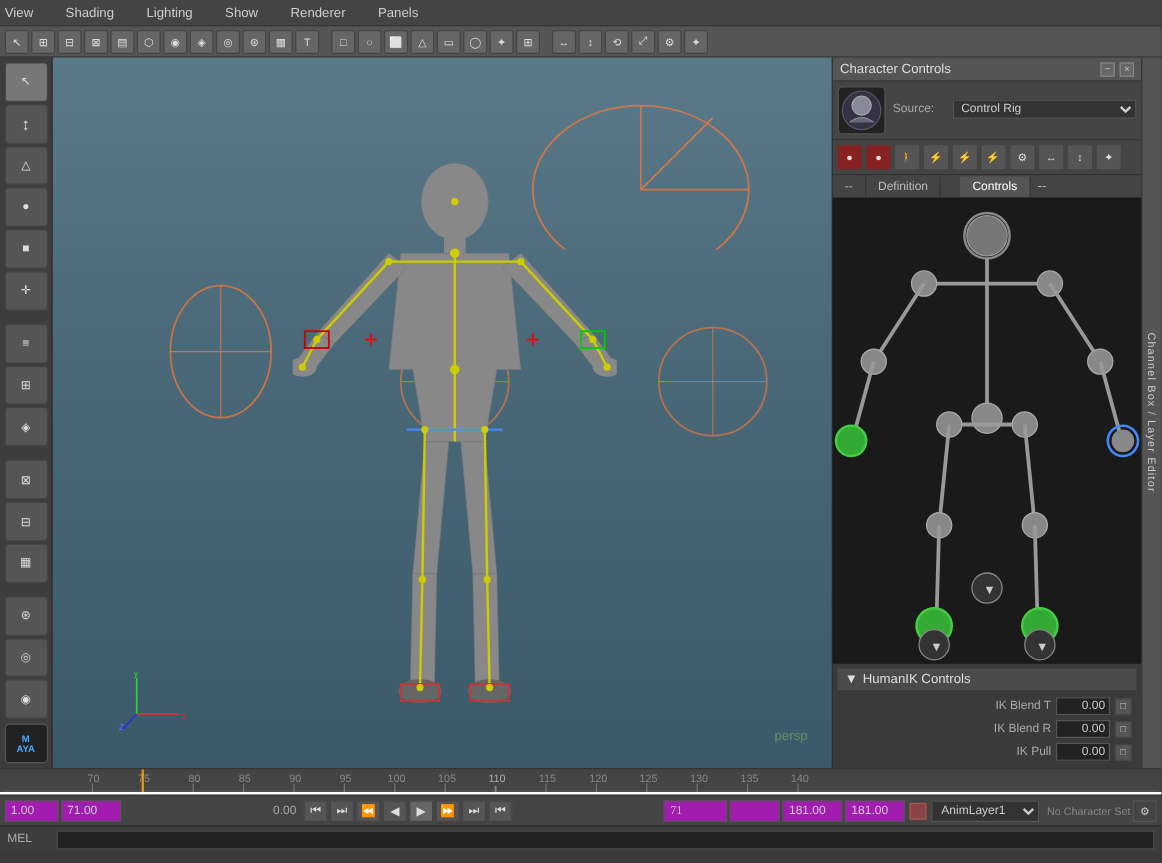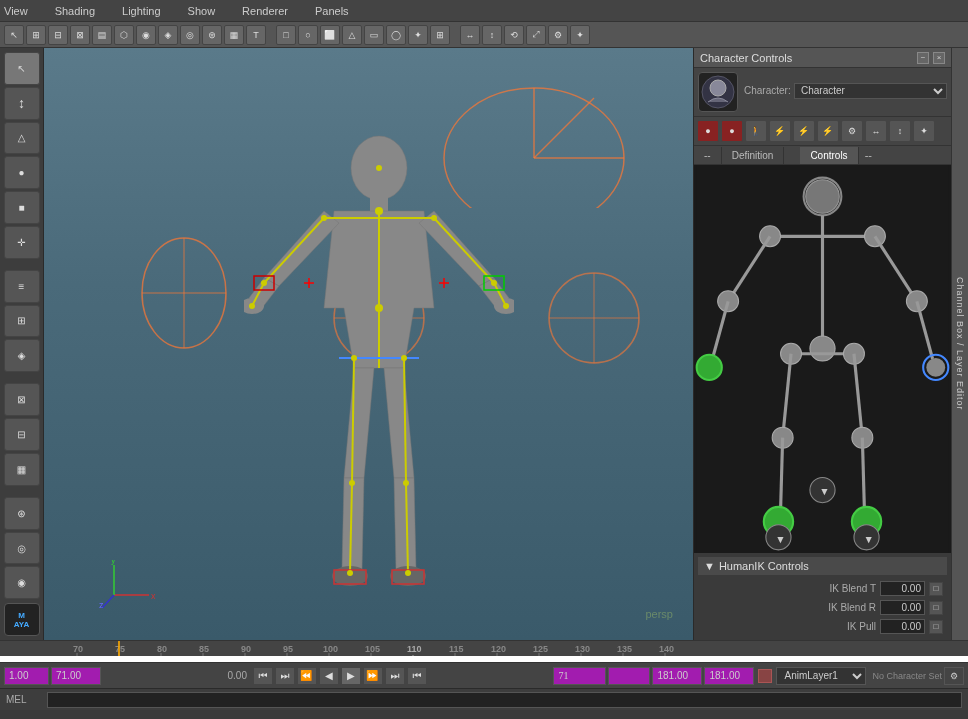--- a/index.html
+++ b/index.html
@@ -138,21 +138,21 @@
     }
     .ik-btn {
       width: 14px; height: 14px; background: #555;
       border: 1px solid #444; display: flex; align-items: center;
       justify-content: center; cursor: pointer; font-size: 8px;
     }
     #time-ruler {
       height: 22px; background: #444;
       display: flex; align-items: center;
       padding: 0 2px; position: relative;
-      border-bottom: 6px solid #ffffff; overflow: hidden; font-weight: bold;
+      border-bottom: 2px solid #ffffff; overflow: hidden;
     }
 
     
     #status-bar {
       display: flex; align-items: center;
       height: 26px; background: #444;
       border-top: 1px solid #333; gap: 2px; padding: 0 4px;
     }
     .status-input {
       background: #a21caf; border: 1px solid #555;
@@ -406,23 +406,23 @@
     <div id="char-logo-row">
       <div class="char-logo">
         <svg width="36" height="36" viewBox="0 0 36 36">
           <circle cx="18" cy="18" r="16" fill="#334" stroke="#556" stroke-width="1"></circle>
           <ellipse cx="18" cy="14" rx="8" ry="8" fill="#889" stroke="#aaa" stroke-width="1"></ellipse>
           <path d="M8,28 Q18,20 28,28" fill="#667" stroke="#889" stroke-width="1"></path>
         </svg>
       </div>
       <div class="char-fields">
         <div class="field-row">
-          <span class="field-label">Character:</span>
+          <span class="field-label">Source:</span>
           <select class="field-select">
-            <option>Character</option>
+            <option>Control Rig</option>
           </select>
         </div>
       </div>
     </div>
 
     <div id="icon-row">
       <div class="icon-btn" style="background:#882222;">●</div>
       <div class="icon-btn" style="background:#882222;">●</div>
       <div class="icon-btn">🚶</div>
       <div class="icon-btn">⚡</div>

